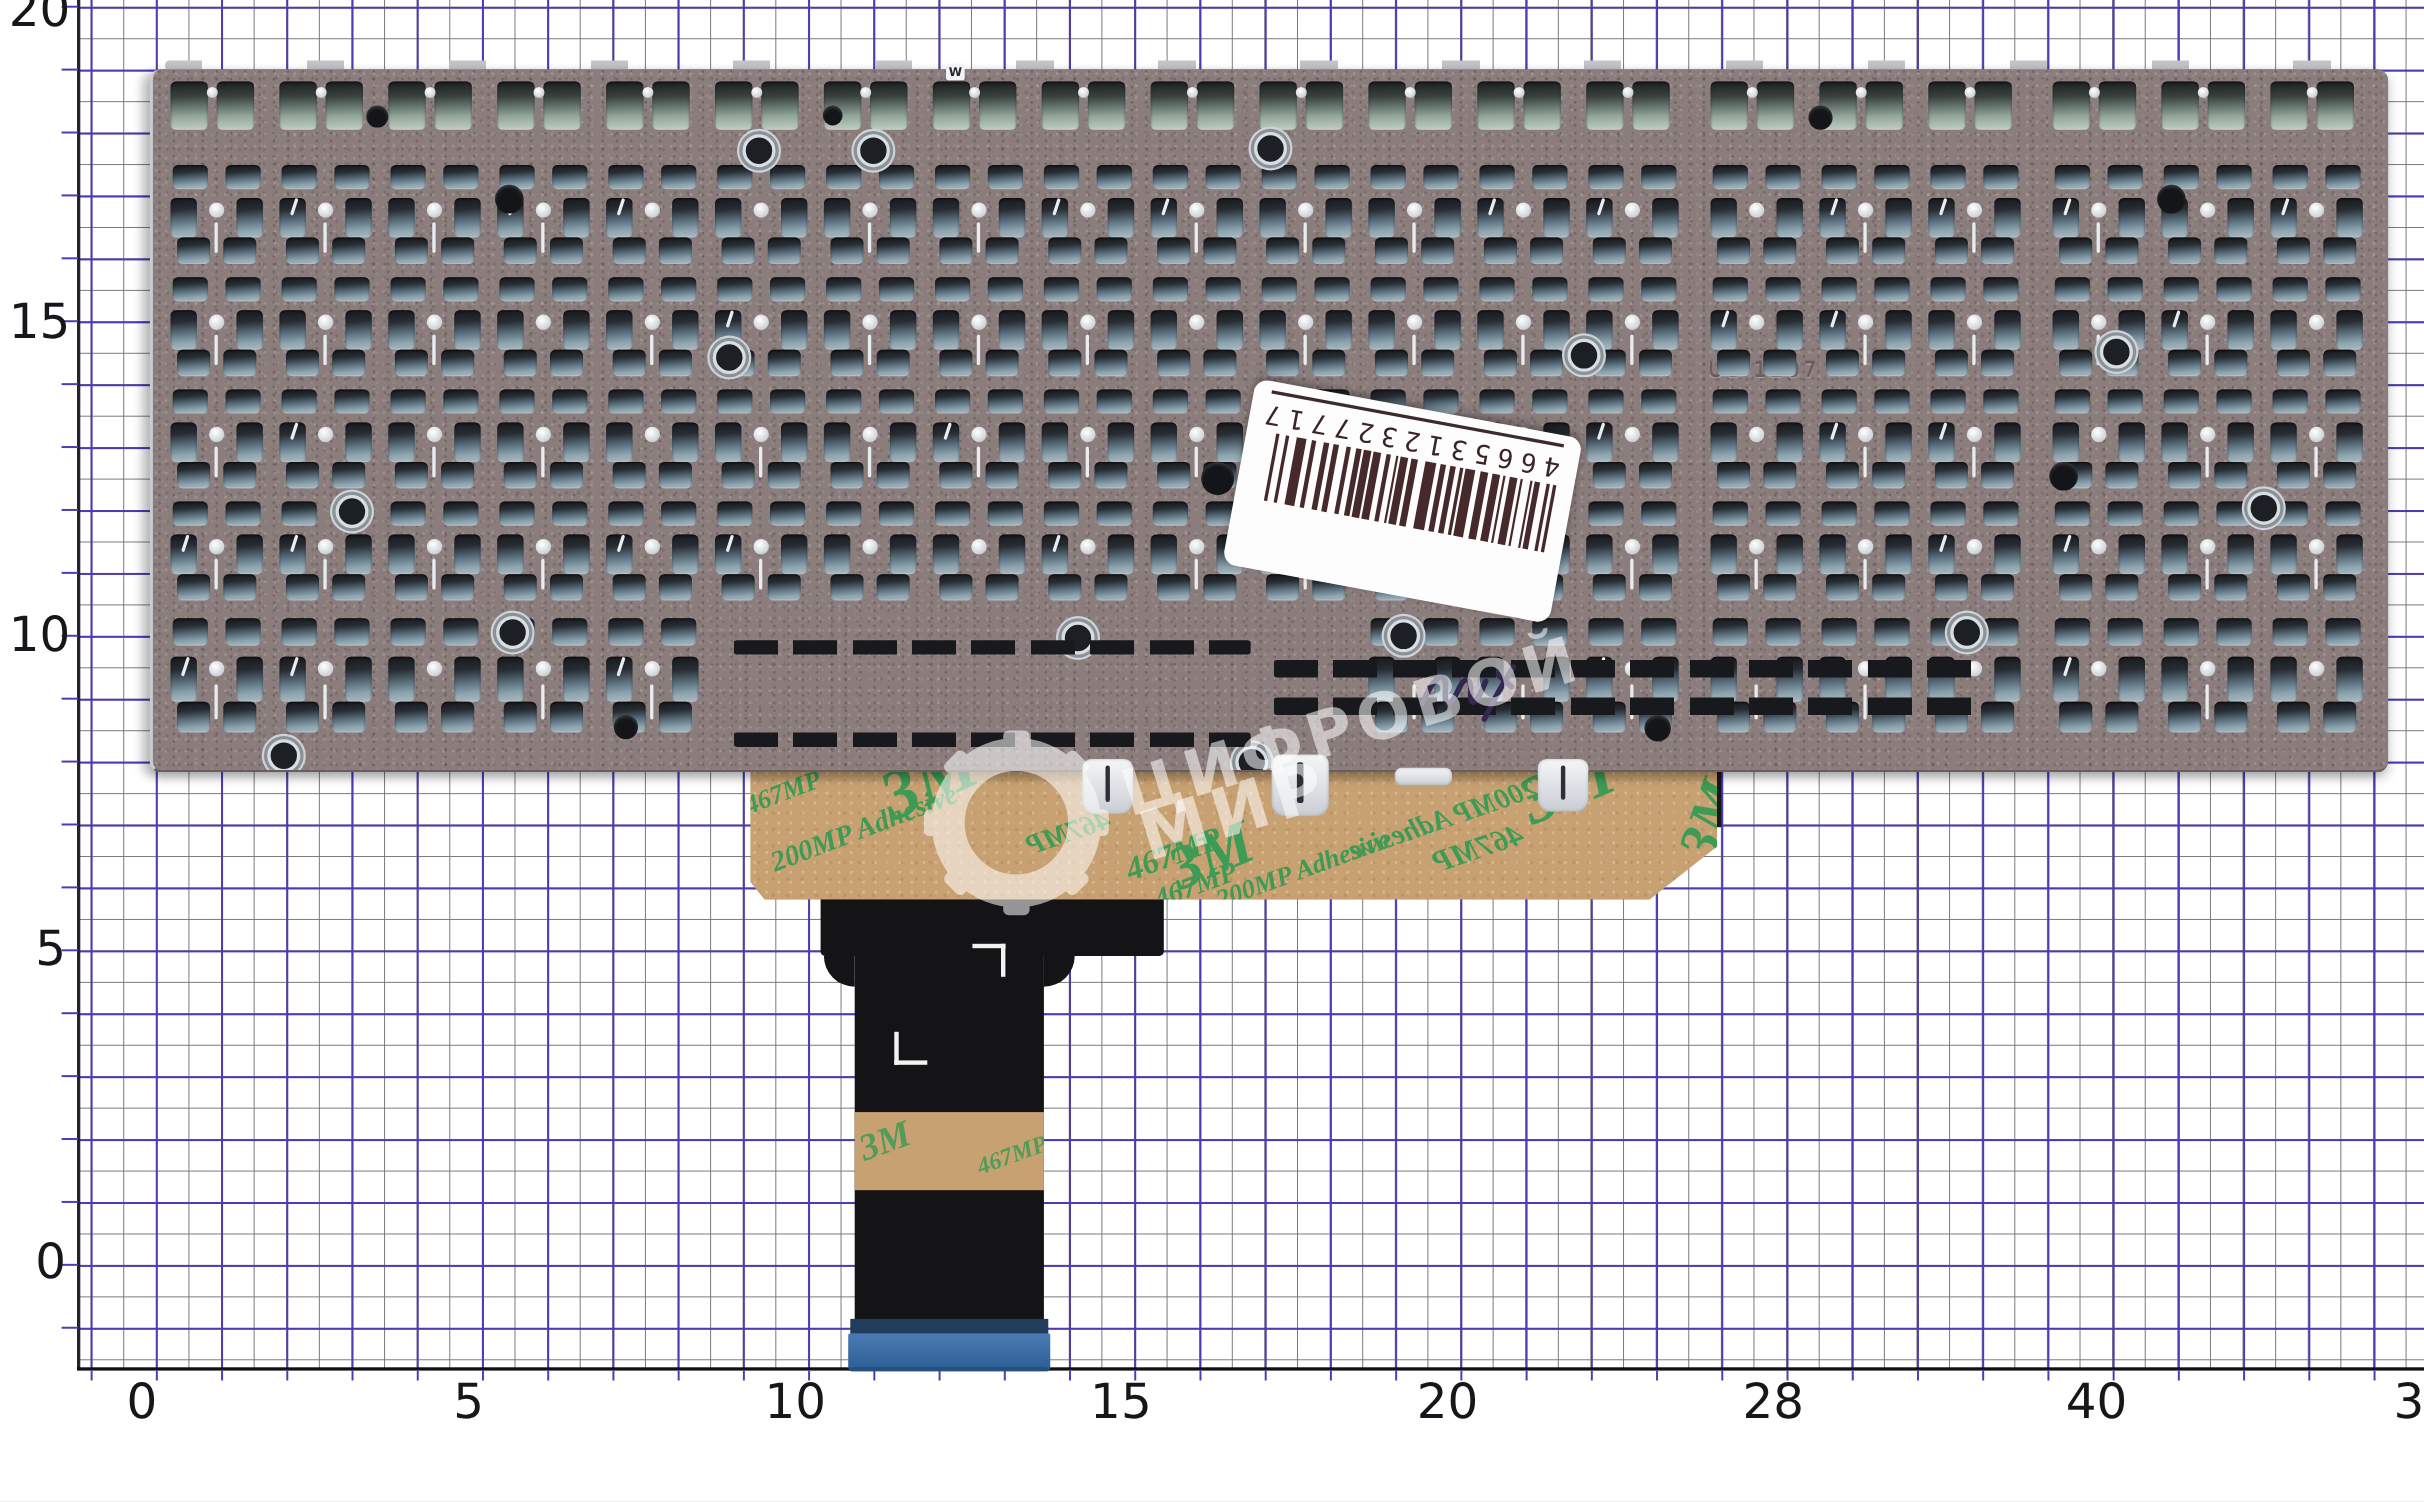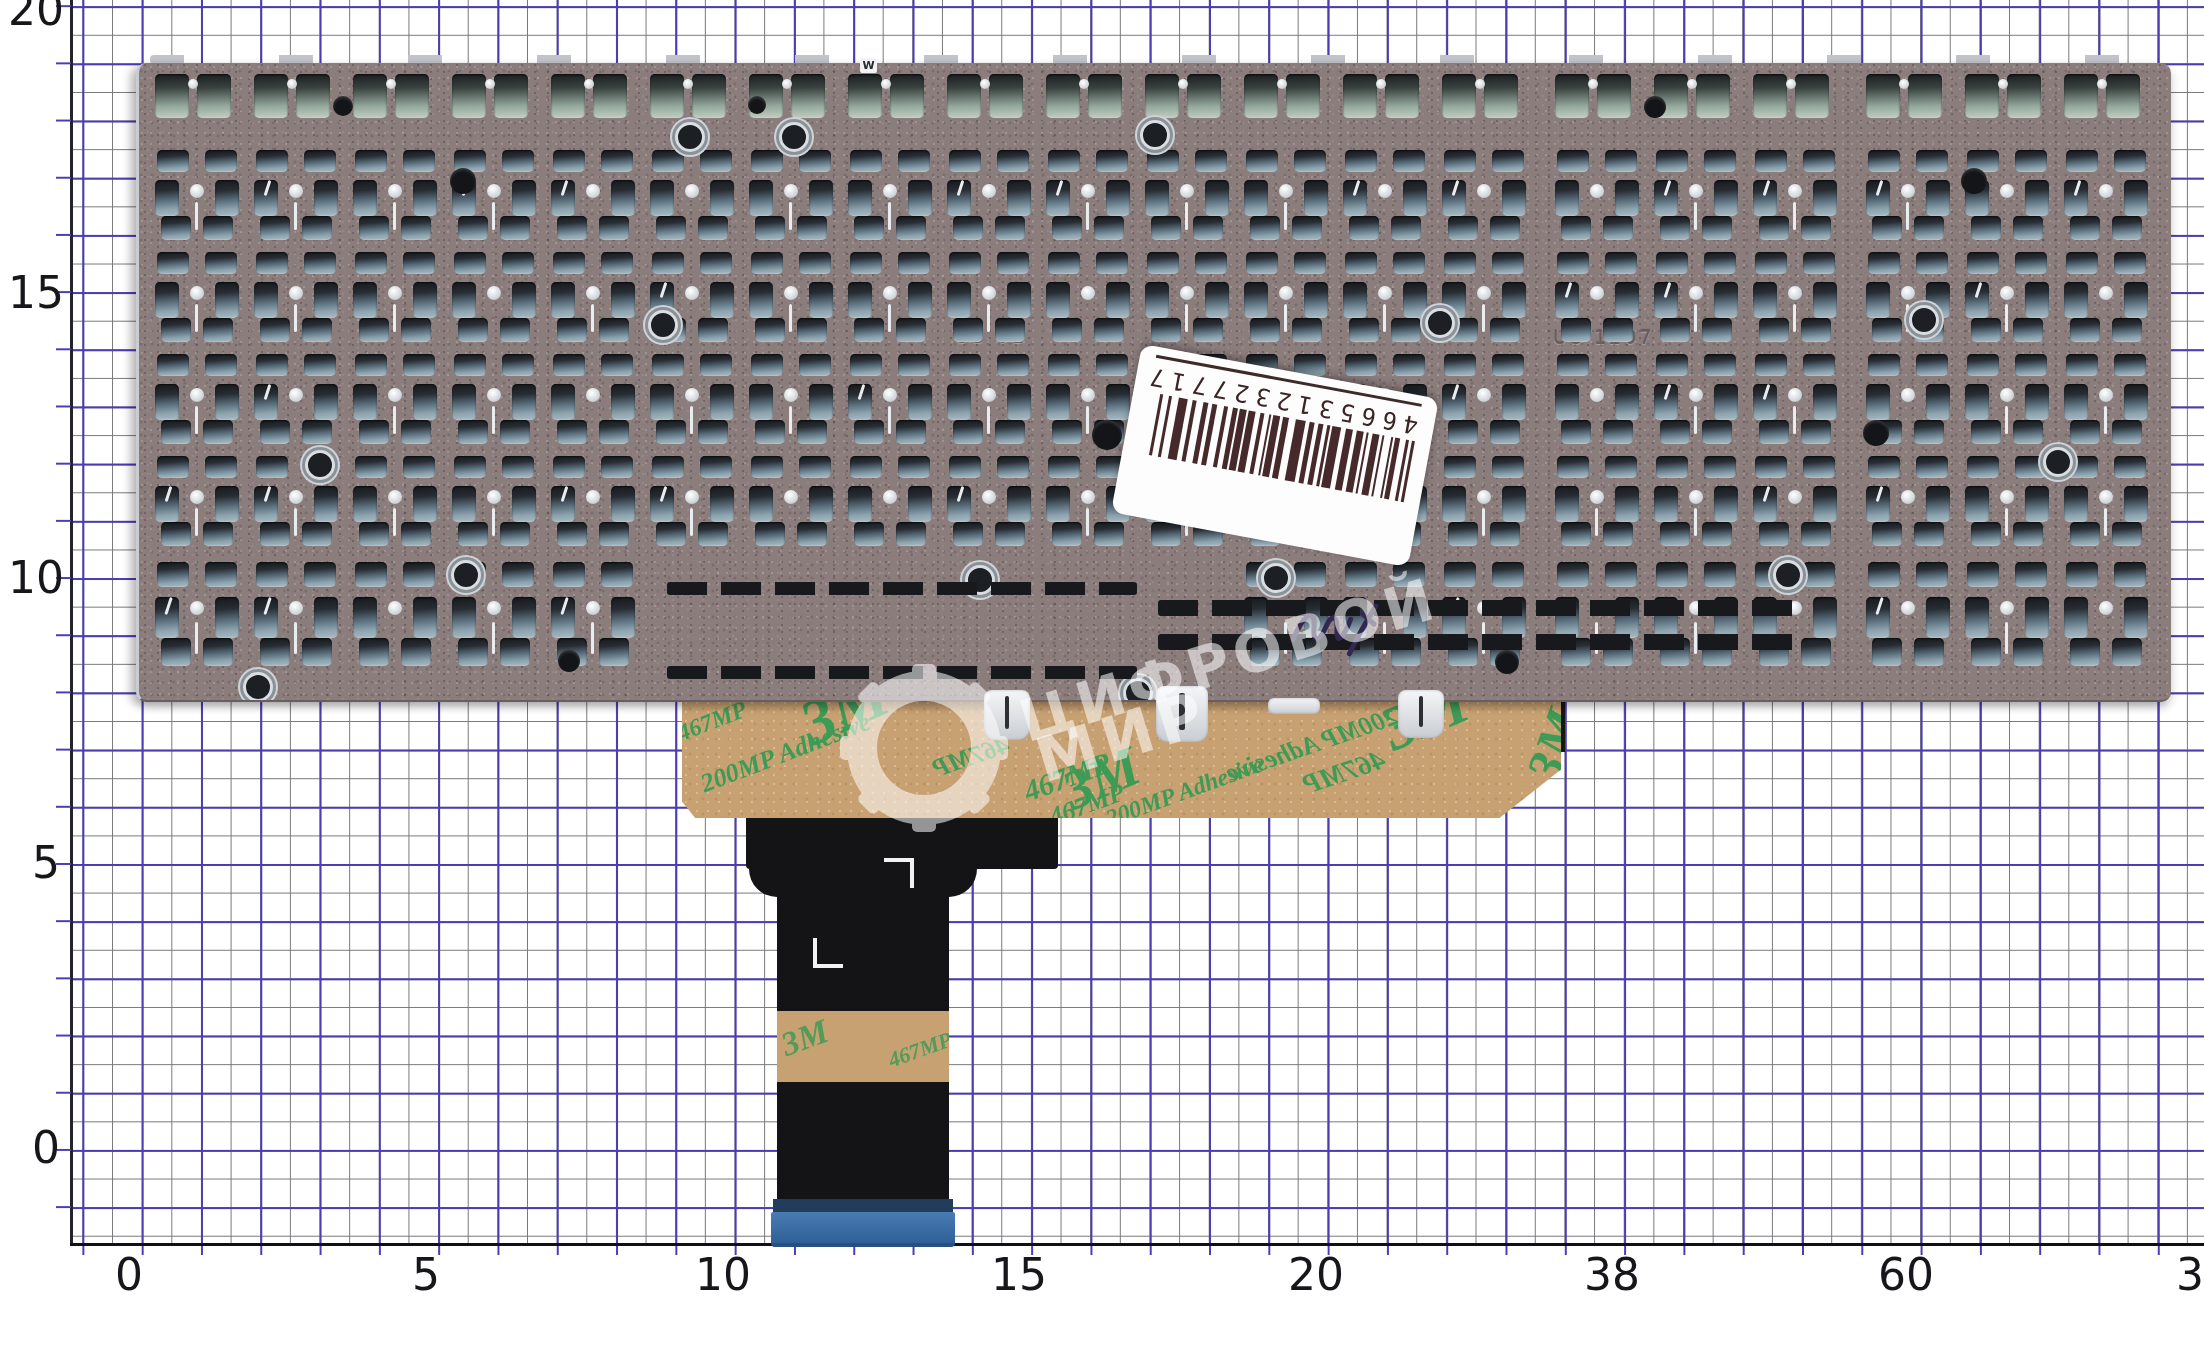--- a/index.html
+++ b/index.html
@@ -123,22 +123,22 @@
   <div class="y-label" style="left:8px;top:293px">15</div>
   <div class="y-label" style="left:8px;top:578px">10</div>
   <div class="y-label" style="left:8px;top:863px">5</div>
   <div class="y-label" style="left:8px;top:1148px">0</div>
 
   <div class="x-label" style="left:129px">0</div>
   <div class="x-label" style="left:426px">5</div>
   <div class="x-label" style="left:723px">10</div>
   <div class="x-label" style="left:1019px">15</div>
   <div class="x-label" style="left:1316px">20</div>
-  <div class="x-label" style="left:1612px">38</div>
-  <div class="x-label" style="left:1906px">60</div>
+  <div class="x-label" style="left:1612px">28</div>
+  <div class="x-label" style="left:1906px">40</div>
   <div class="x-label" style="left:2204px">35</div>
 
   <div id="membrane"></div>
   <div id="ribbon-wide" class="ribbon"></div>
   <div id="ribbon-neck" class="ribbon"></div>
   <div id="fillet-l" class="fillet"></div>
   <div id="fillet-r" class="fillet"></div>
   <div id="reg-mark-1" class="reg-mark"></div>
   <div id="reg-mark-2" class="reg-mark"></div>
   <div id="ribbon-tape">

